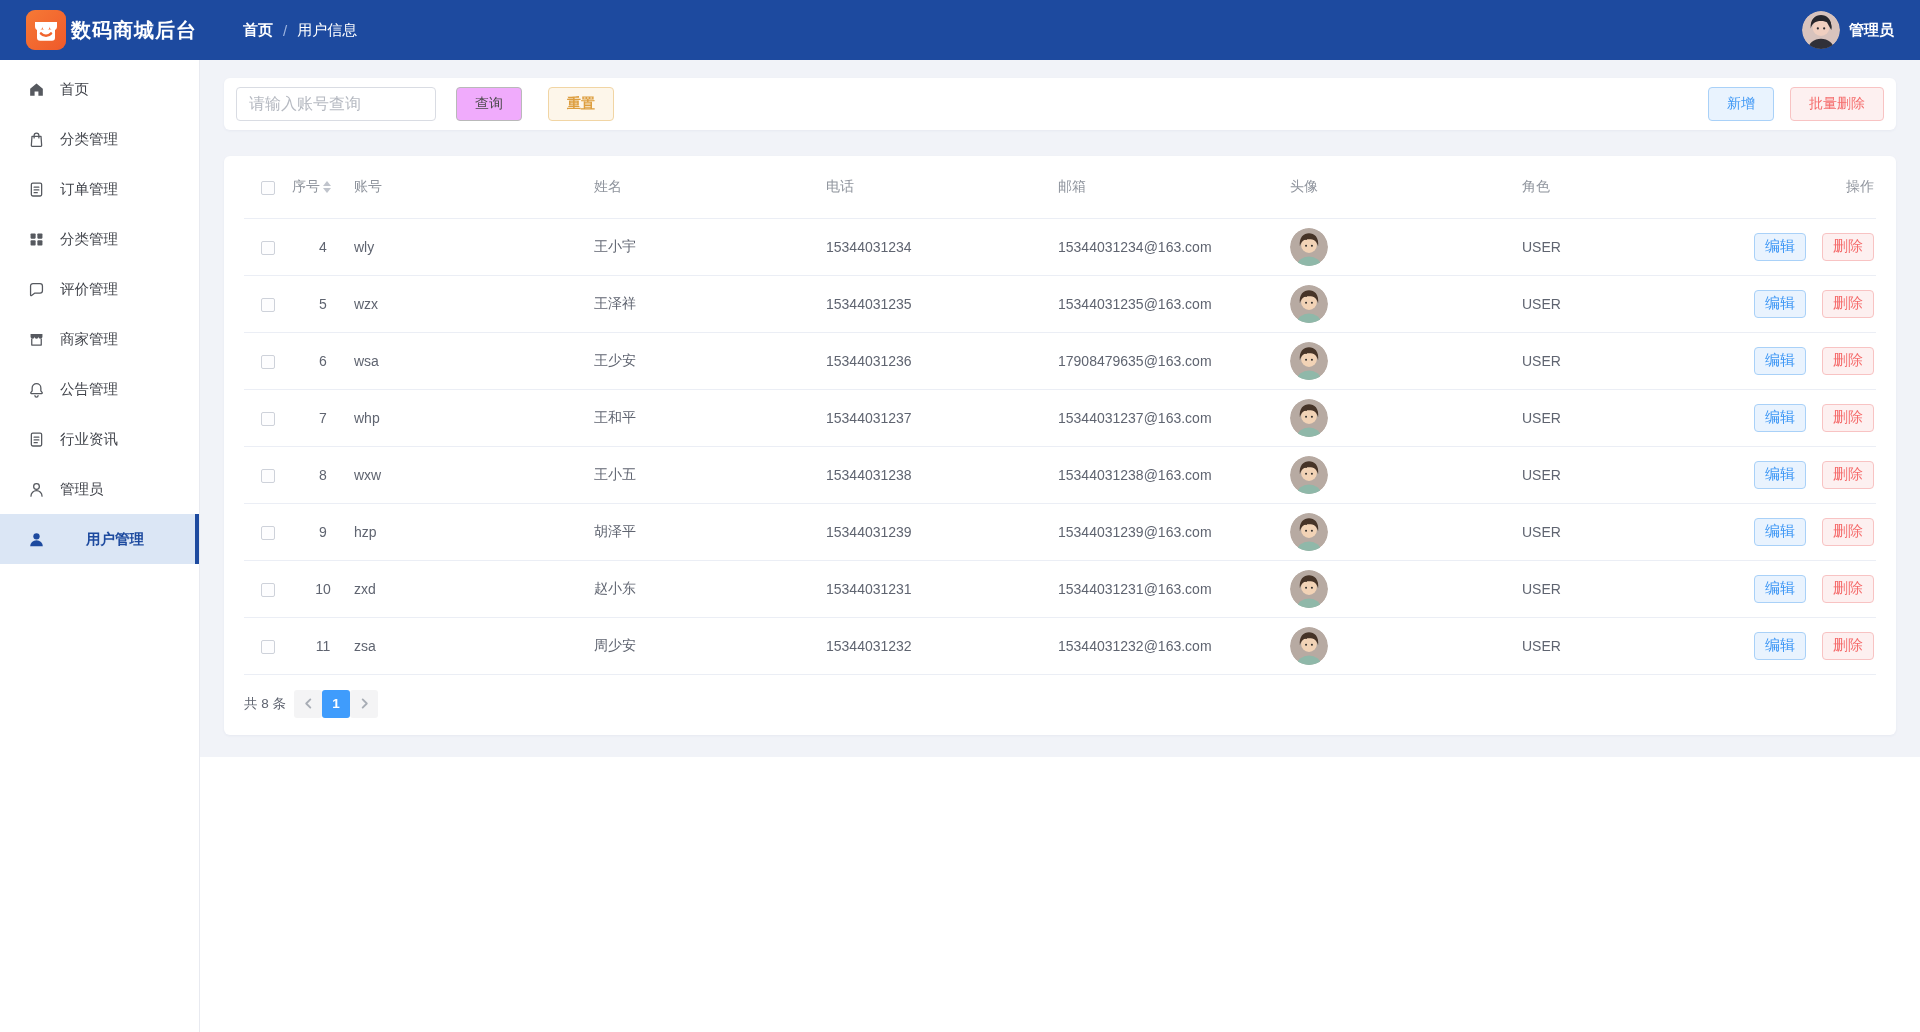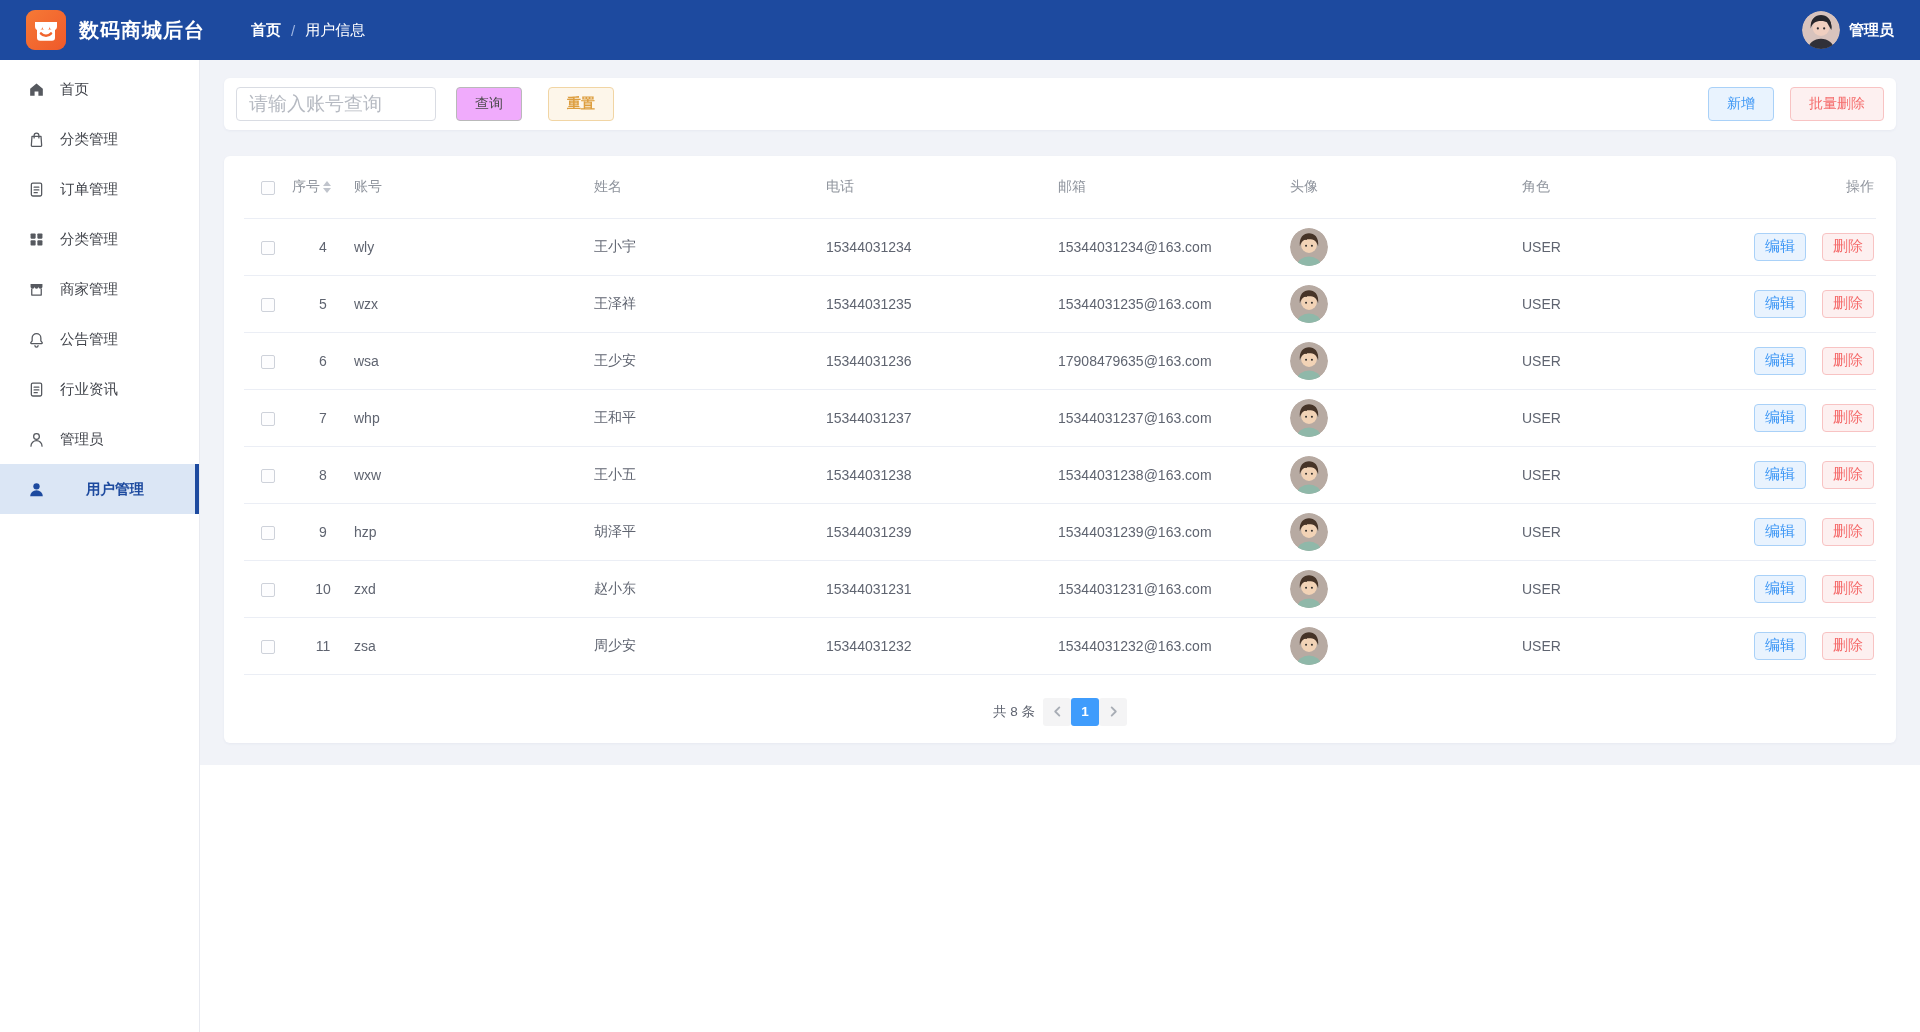--- a/index.html
+++ b/index.html
@@ -12,21 +12,21 @@
     --page-active:#3f9cfc;
     --line:#ebeef5;
   }
   *{box-sizing:border-box;margin:0;padding:0;}
   html,body{width:1920px;height:1032px;overflow:hidden;}
   body{font-family:"Liberation Sans","DejaVu Sans",sans-serif;background:#fff;color:#303133;}
 
   
   .navbar{height:60px;background:var(--navbar-blue);display:flex;align-items:center;padding:0 26px;color:#fff;}
   .logo{width:40px;height:40px;flex:0 0 auto;}
-  .app-title{font-size:20px;font-weight:bold;margin-left:13px;letter-spacing:1px;}
+  .app-title{font-size:20px;font-weight:bold;margin-left:5px;letter-spacing:1px;}
   .breadcrumb{display:flex;align-items:center;gap:10px;margin-left:46px;font-size:15px;}
   .breadcrumb .bc-home{font-weight:bold;}
   .breadcrumb .bc-sep{color:#9db4e0;font-weight:normal;}
   .nav-right{margin-left:auto;display:flex;align-items:center;gap:9px;}
   .avatar-nav{width:38px;height:38px;border-radius:50%;overflow:hidden;display:block;}
   .nav-user{font-size:15px;font-weight:bold;}
 
   
   .layout{display:flex;height:972px;}
   .sidebar{width:200px;background:#fff;border-right:1px solid #e8eaf0;padding-top:4px;flex:0 0 auto;}
@@ -35,21 +35,21 @@
   .side-item .side-icon svg{width:19px;height:19px;stroke:currentColor;stroke-width:1.6;fill:none;stroke-linecap:round;stroke-linejoin:round;}
   .side-item.active{background:var(--active-item-bg);color:var(--navbar-blue);font-weight:bold;gap:40px;}
   .side-item.active .side-icon{color:var(--navbar-blue);}
   .side-item.active::after{content:"";position:absolute;right:0;top:0;bottom:0;width:4px;background:var(--navbar-blue);}
 
   .main{flex:1;background:#fff;}
   .band{background:#f1f3f8;padding:18px 24px 22px;}
 
   
   .toolbar-card{background:#fff;border-radius:6px;box-shadow:0 1px 3px rgba(30,60,120,.05);padding:9px 12px;display:flex;align-items:center;margin-bottom:26px;}
-  .search-input{width:200px;height:34px;border:1px solid #d9dce3;border-radius:4px;padding:0 12px;font-size:19px;color:#333;outline:none;font-family:inherit;}
+  .search-input{width:200px;height:34px;border:1px solid #d9dce3;border-radius:4px;padding:0 12px;font-size:16px;color:#333;outline:none;font-family:inherit;}
   .search-input::placeholder{color:#b6bac2;}
   .btn{height:34px;padding:0 18px;border-radius:4px;font-size:14px;cursor:pointer;font-family:inherit;}
   .btn-query{margin-left:20px;background:#f0abfc;border:1px solid #b9b9b9;color:#4a4a4a;}
   .btn-reset{margin-left:26px;background:var(--warn-bg);border:1px solid var(--warn-bd);color:var(--warning-orange);font-weight:bold;}
   .toolbar-spacer{flex:1;}
   .btn-add{background:var(--blue-bg);border:1px solid var(--blue-bd);color:var(--primary-blue);}
   .btn-batch-del{margin-left:16px;background:var(--red-bg);border:1px solid var(--red-bd);color:var(--danger-red);}
 
   
   .table-card{background:#fff;border-radius:6px;box-shadow:0 1px 3px rgba(30,60,120,.05);padding:0 20px 6px;}
@@ -64,21 +64,21 @@
   .sort .up{border-bottom:5px solid #c0c4cc;}
   .sort .down{border-top:5px solid #c0c4cc;}
   .cb{display:inline-block;width:14px;height:14px;border:1px solid #ced2da;border-radius:2px;background:#fdfdfe;cursor:pointer;vertical-align:middle;}
   .avatar-sm{width:38px;height:38px;border-radius:50%;overflow:hidden;display:inline-block;vertical-align:middle;}
   .op-col{text-align:right;padding-right:2px;}
   .mini{height:28px;padding:0 10px;border-radius:4px;font-size:15px;cursor:pointer;font-family:inherit;}
   .mini.blue{background:var(--blue-bg);border:1px solid var(--blue-bd);color:var(--primary-blue);}
   .mini.red{background:var(--red-bg);border:1px solid var(--red-bd);color:var(--danger-red);margin-left:12px;}
 
   
-  .pagination{display:flex;align-items:center;justify-content:center;gap:0;padding:23px 0 11px;font-size:13.5px;color:#5f6470;}
+  .pagination{display:flex;align-items:center;gap:0;padding:15px 0 11px;font-size:13.5px;color:#5f6470;}
   .pg-total{margin-right:8px;}
   .pg-btn{width:28px;height:28px;border:none;background:#f4f4f5;border-radius:3px;display:flex;align-items:center;justify-content:center;cursor:pointer;color:#a8adb5;}
   .pg-btn svg{width:11px;height:11px;stroke:#a8adb5;stroke-width:2;fill:none;stroke-linecap:round;stroke-linejoin:round;}
   .pg-page{width:28px;height:28px;border:none;background:var(--page-active);border-radius:3px;color:#fff;font-weight:bold;font-size:13.5px;cursor:pointer;display:flex;align-items:center;justify-content:center;}
 </style>
 </head>
 <body>
 
 <header class="navbar">
   <span class="logo">
@@ -157,20 +157,28 @@
                 <rect x="4.5" y="13.1" width="6.4" height="6.4" rx="1"></rect>
                 <rect x="13.1" y="13.1" width="6.4" height="6.4" rx="1"></rect>
               </g>
             </svg>
           </span>
     <span class="side-label">分类管理</span>
   </div>
         <div class="side-item">
     <span class="side-icon">
             <svg viewBox="0 0 24 24">
+              <path d="M4.5 7.5a3 3 0 0 1 3-3h9a3 3 0 0 1 3 3v6a3 3 0 0 1-3 3H10l-4.2 3.1c-.5.4-1.3 0-1.3-.6z"></path>
+            </svg>
+          </span>
+    <span class="side-label">评价管理</span>
+  </div>
+        <div class="side-item">
+    <span class="side-icon">
+            <svg viewBox="0 0 24 24">
               <path d="M4.5 5h15v3.5a2.5 2.5 0 0 1-5 0 2.5 2.5 0 0 1-5 0 2.5 2.5 0 0 1-5 0z" fill="currentColor" stroke="none"></path>
               <path d="M6 11.5V19h12v-7.5"></path>
             </svg>
           </span>
     <span class="side-label">商家管理</span>
   </div>
         <div class="side-item">
     <span class="side-icon">
             <svg viewBox="0 0 24 24">
               <path d="M12 4.5a5.5 5.5 0 0 0-5.5 5.5v3.6L4.8 16a.8.8 0 0 0 .7 1.2h13a.8.8 0 0 0 .7-1.2l-1.7-2.4V10A5.5 5.5 0 0 0 12 4.5z"></path>

